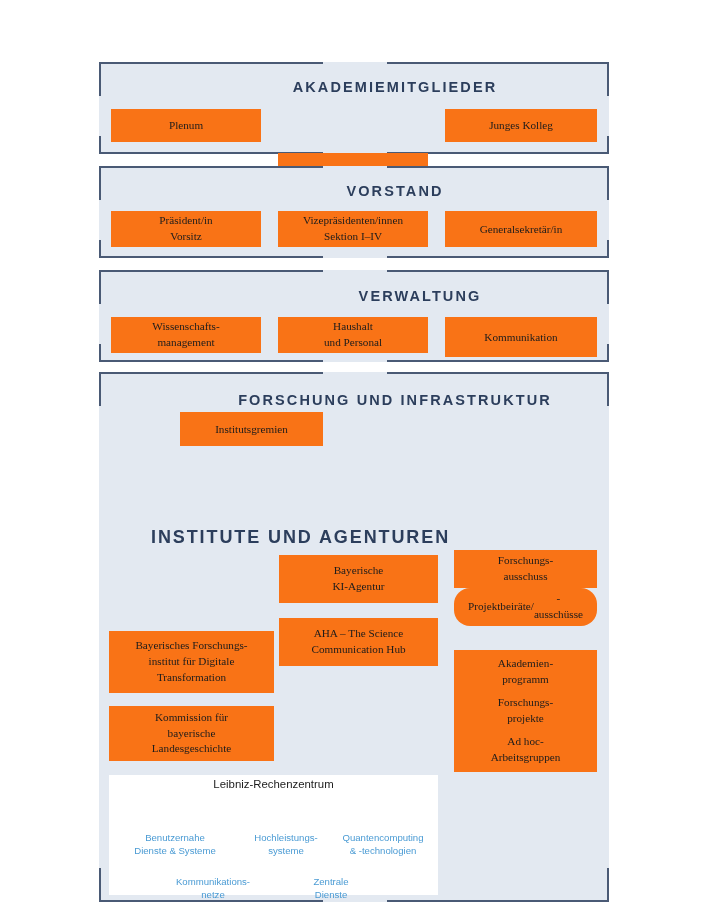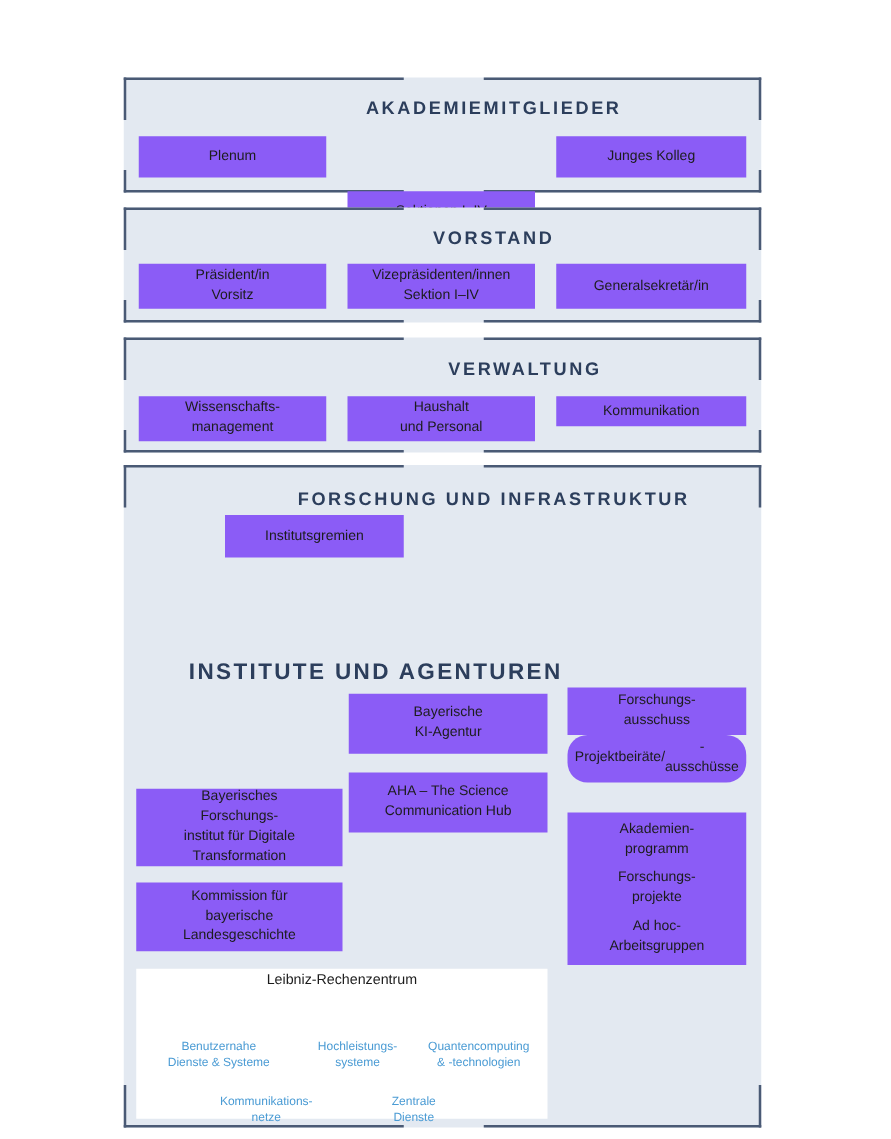--- a/index.html
+++ b/index.html
@@ -68,30 +68,31 @@
     position: absolute;
     color: #2c3e5c;
     font-size: 18px;
     font-weight: bold;
     letter-spacing: 1.9px;
   }
 
   
   .card {
     position: absolute;
-    background: #8b5cf6;
+    background: #f97316;
     box-sizing: border-box;
     display: flex;
     align-items: center;
     justify-content: center;
     text-align: center;
     color: #1c1c1c;
     font-size: 11.2px;
     line-height: 1.42;
     padding: 2px 20px;
+    font-family: Liberation Serif, serif;
   }
 
   
   .lrz {
     position: absolute;
     background: #ffffff;
     box-sizing: border-box;
   }
   .lrz-title {
     position: absolute;
@@ -186,21 +187,21 @@
     <div class="band-title" style="top:18px;padding-left:25px;">VERWALTUNG</div>
 
     <div class="card" style="left:12px;  top:47px; width:150px; height:36px; flex-direction:column;">
       <span>Wissenschafts-</span>
       <span>management</span>
     </div>
     <div class="card" style="left:179px; top:47px; width:150px; height:36px; flex-direction:column;">
       <span>Haushalt</span>
       <span>und Personal</span>
     </div>
-    <div class="card" style="left:346px; top:47px; width:152px; height:24px;">
+    <div class="card" style="left:346px; top:47px; width:152px; height:40px;">
       <span class="plain">Kommunikation</span>
     </div>
   </div>
 
   <div class="band" style="top:310px; height:530px;">
     <div class="rule top seg-l"></div>
     <div class="rule top seg-r"></div>
     <div class="rule bottom seg-l"></div>
     <div class="rule bottom seg-r"></div>
     <div class="tick left" style="top:0px; height:34px;"></div>

